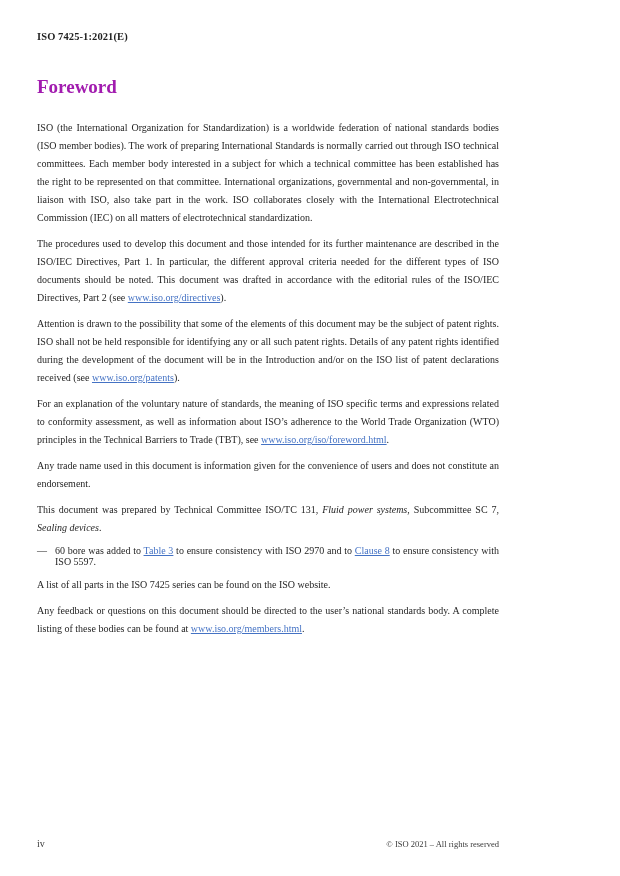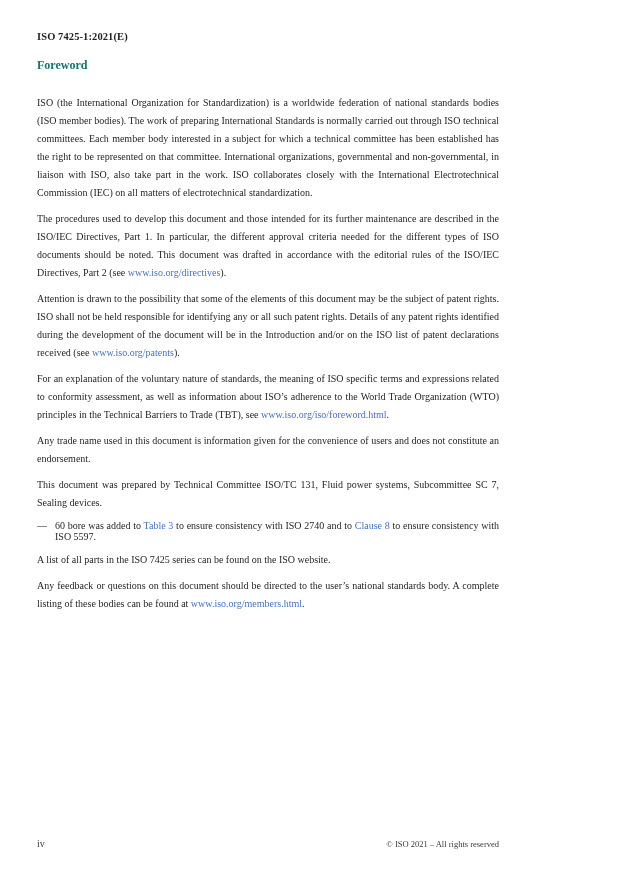--- a/index.html
+++ b/index.html
@@ -18,43 +18,44 @@
     padding: 0 37px;
     overflow: hidden;
   }
   .doc-ref {
     padding-top: 31px;
     font-size: 10.5px;
     font-weight: bold;
     letter-spacing: 0.1px;
   }
   h1.fw-title {
-    margin: 16px 0 0 0;
-    font-size: 12px;
+    margin: 34px 0 0 0;
+    font-size: 19px;
     font-weight: bold;
-    color: #0f766e;
+    color: #a21caf;
   }
   .body-text {
     margin-top: 21px;
   }
   .body-text p {
     margin: 8px 0 0 0;
     font-size: 10px;
     line-height: 18px;
     text-align: justify;
   }
   .body-text p:first-child {
     margin-top: 0;
   }
   a.doc-link {
     color: #4472c4;
+    text-decoration: underline;
     cursor: pointer;
     word-break: break-all;
   }
-  .italic { }
+  .italic { font-style: italic; }
   .list-item {
     display: flex;
     margin-top: 8px;
     font-size: 10px;
     line-height: 11.3px;
   }
   .list-item .dash {
     flex: 0 0 18px;
   }
   .list-item .list-body {
@@ -100,21 +101,21 @@
     <p><span>For an explanation of the voluntary nature of standards, the meaning of ISO specific terms and expressions related to conformity assessment, as well as information about ISO’s adherence to the World Trade Organization (WTO) principles in the Technical Barriers to Trade (TBT), see </span><a class="doc-link">www.iso.org/iso/foreword.html</a><span>.</span></p>
 
     <p>Any trade name used in this document is information given for the convenience of users and does not constitute an endorsement.</p>
 
     <p><span>This document was prepared by Technical Committee ISO/TC 131, </span><span class="italic">Fluid power systems</span><span>, Subcommittee SC 7, </span><span class="italic">Sealing devices</span><span>.</span></p>
 
 
 
     <div class="list-item">
       <span class="dash">—</span>
-      <div class="list-body"><span>60 bore was added to </span><a class="doc-link">Table 3</a><span> to ensure consistency with ISO 2740 and to </span><a class="doc-link">Clause 8</a><span> to ensure consistency with ISO 5597.</span></div>
+      <div class="list-body"><span>60 bore was added to </span><a class="doc-link">Table 3</a><span> to ensure consistency with ISO 2970 and to </span><a class="doc-link">Clause 8</a><span> to ensure consistency with ISO 5597.</span></div>
     </div>
 
     <p>A list of all parts in the ISO 7425 series can be found on the ISO website.</p>
 
     <p><span>Any feedback or questions on this document should be directed to the user’s national standards body. A complete listing of these bodies can be found at </span><a class="doc-link">www.iso.org/members.html</a><span>.</span></p>
 
   </div>
 
   <div class="footer">
     <span class="page-num">iv</span>

